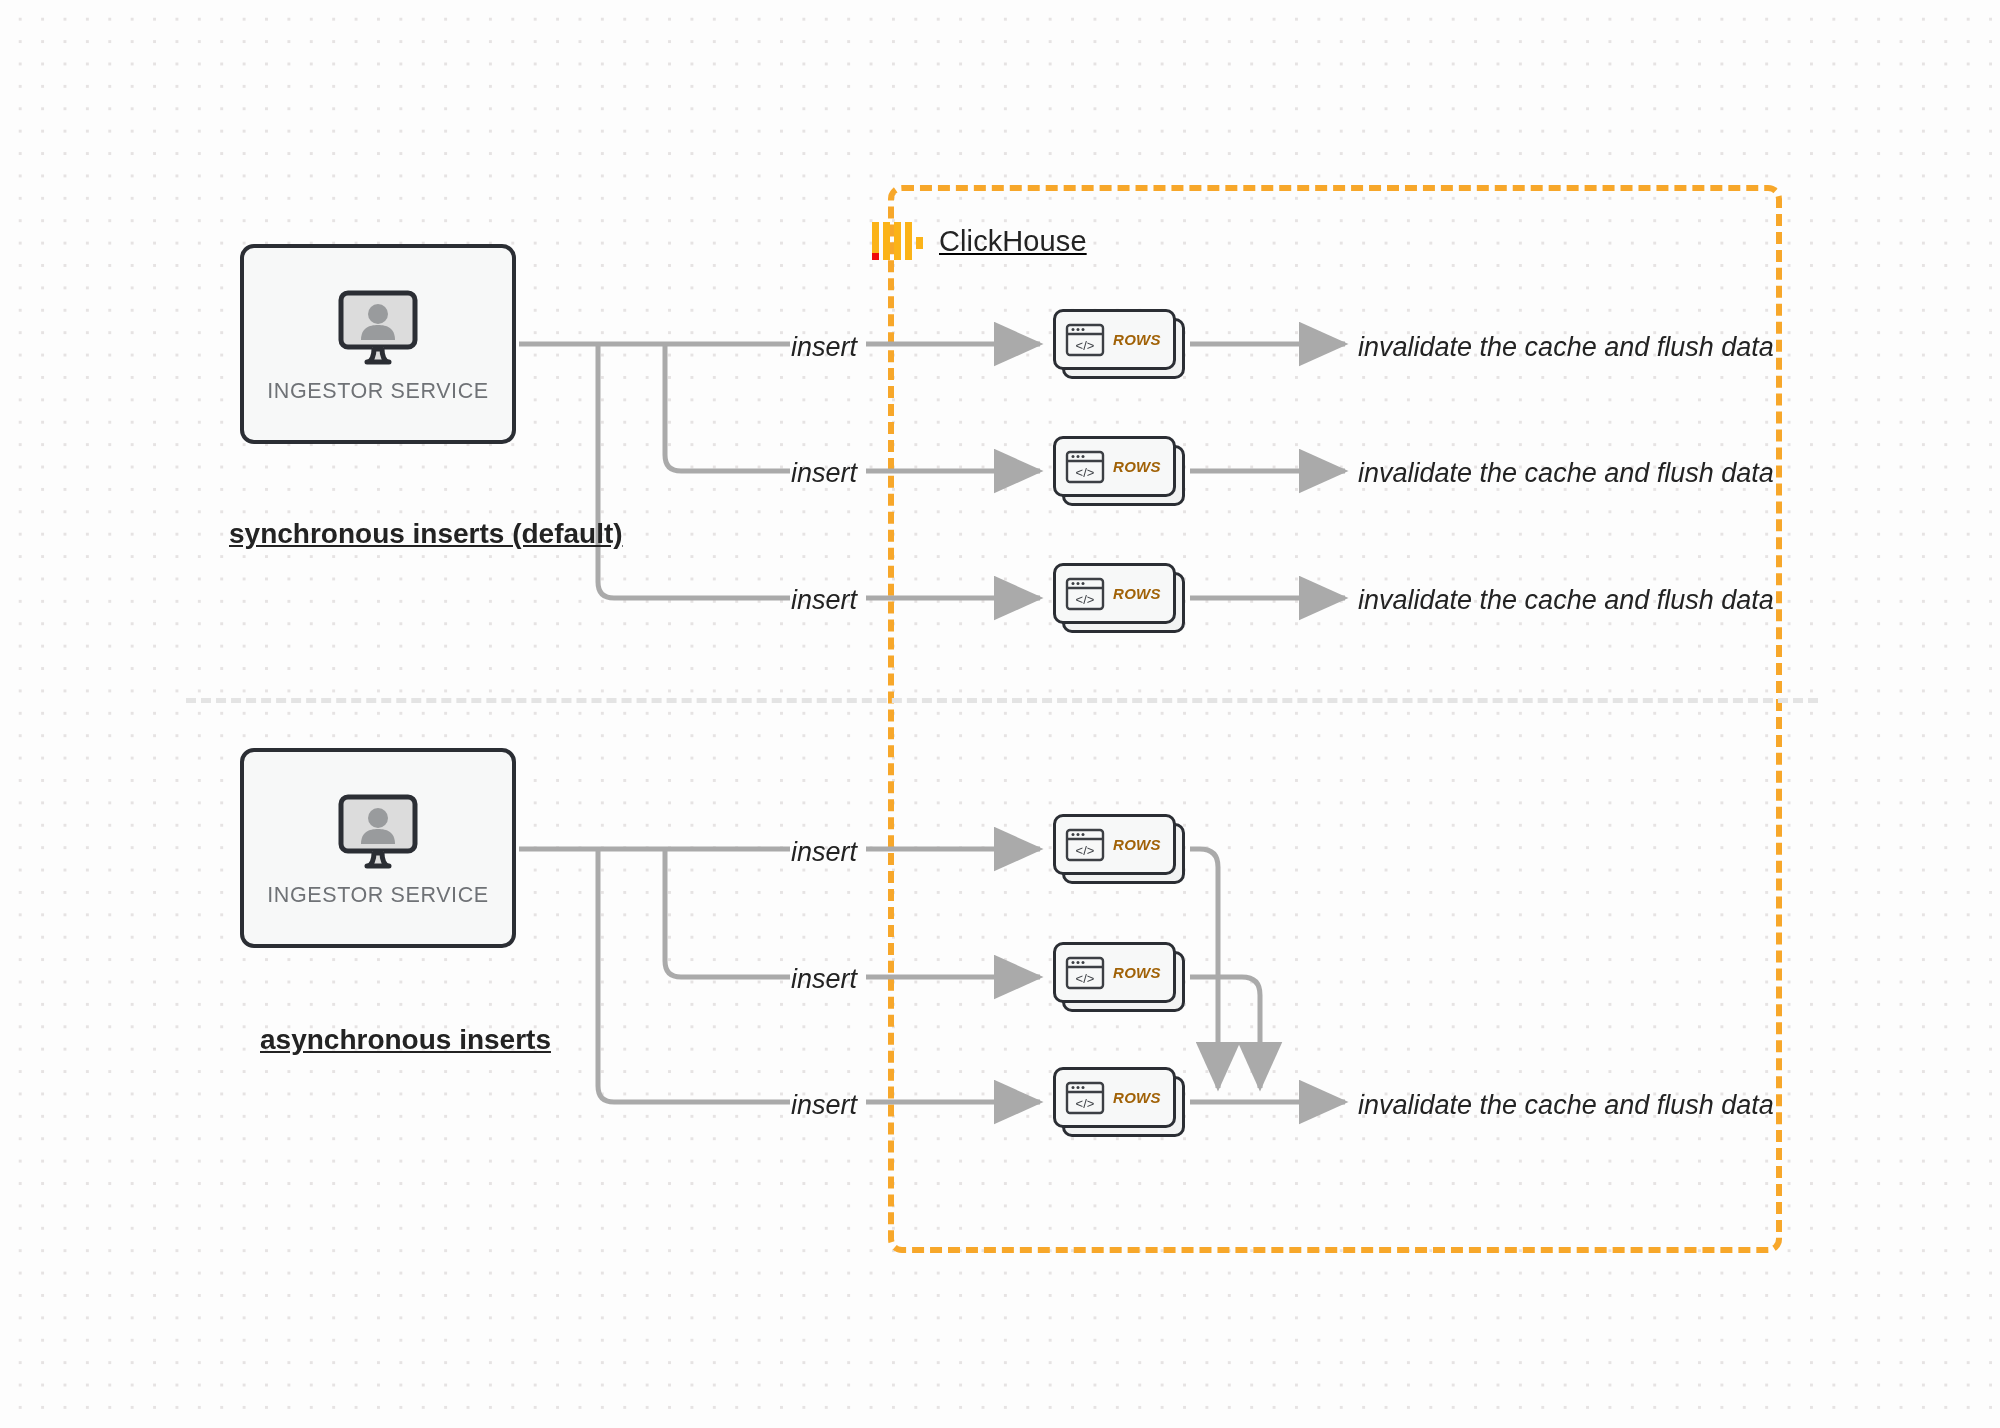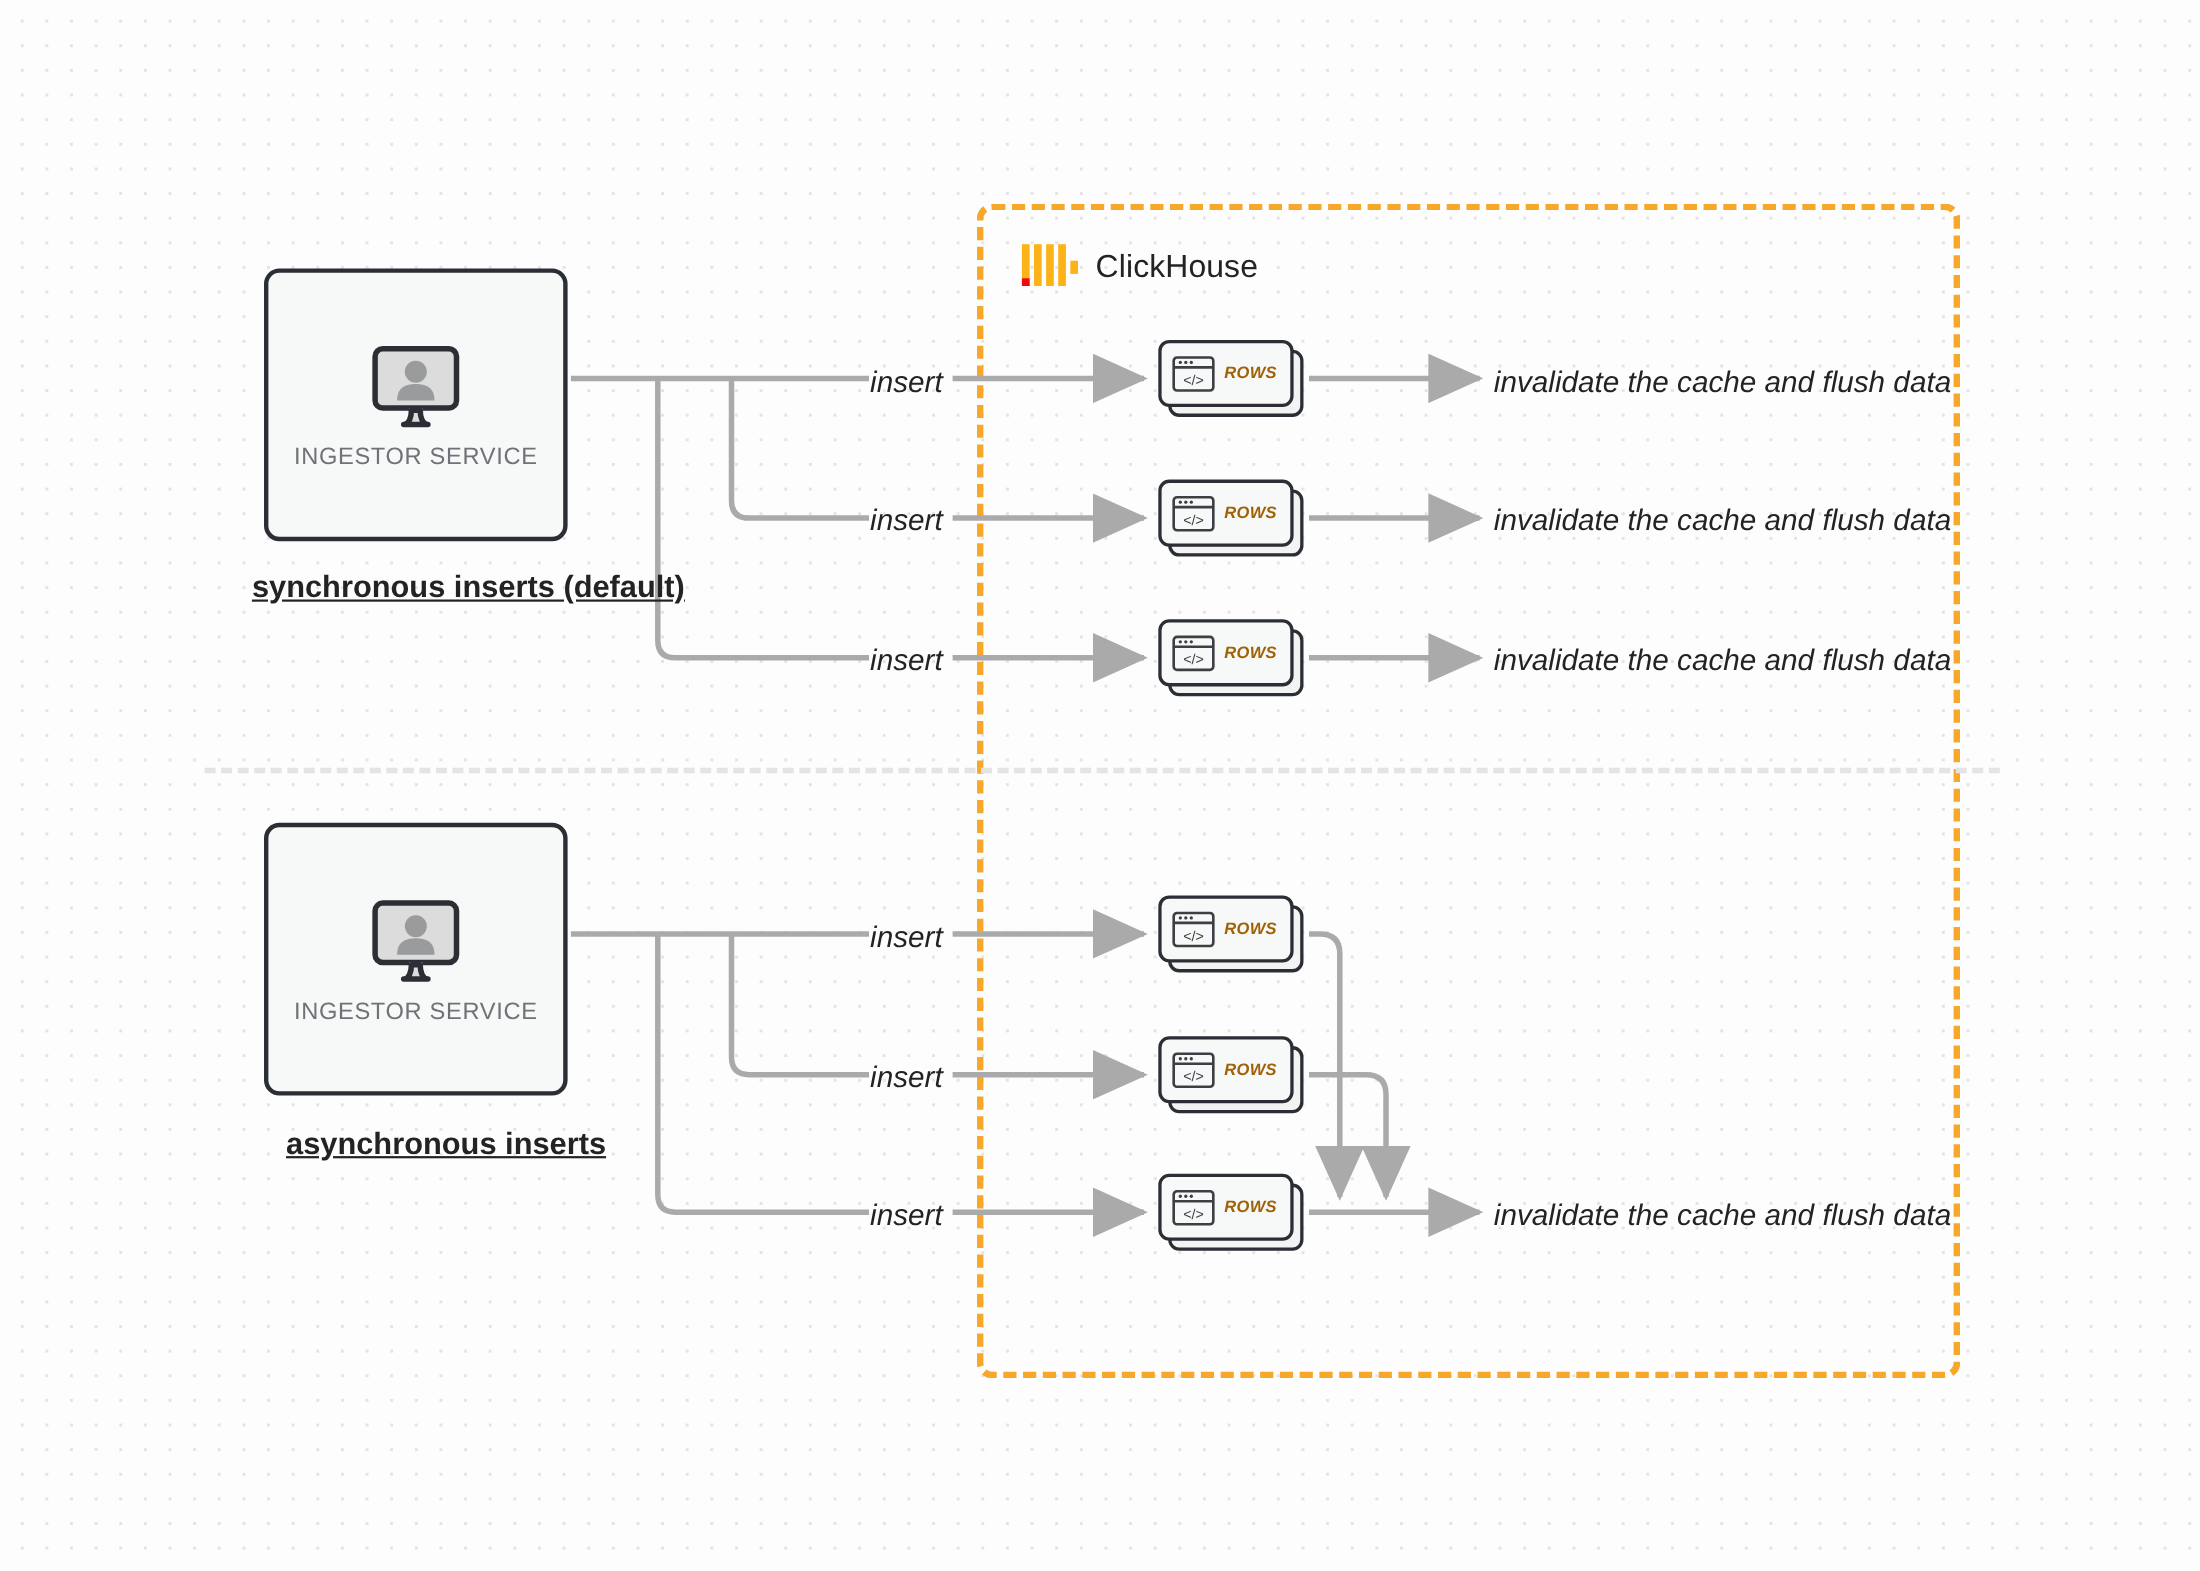--- a/index.html
+++ b/index.html
@@ -27,25 +27,26 @@
     width: 894px;
     height: 1068px;
     border: 6px dashed #f7a72a;
     border-radius: 14px;
     box-sizing: border-box;
   }
 
   
   .ch-brand {
     position: absolute;
-    left: 929px;
+    left: 872px;
     top: 222px;
     display: flex;
-    align-items: flex-end;
+    align-items: center;
     gap: 19px;
+    text-decoration: underline;
   }
   .ch-logo {
     position: relative;
     width: 48px;
     height: 38px;
   }
   .ch-logo .bar {
     position: absolute;
     top: 0;
     width: 7px;
@@ -86,21 +87,21 @@
     top: 698px;
     width: 1632px;
     height: 0;
     border-top: 5px dashed #e4e4e4;
   }
 
   
   .ingestor {
     position: absolute;
     width: 276px;
-    height: 248px;
+    height: 200px;
     background: #f7f8f8;
     border: 4px solid #2b2e34;
     border-radius: 14px;
     box-sizing: border-box;
     display: flex;
     flex-direction: column;
     align-items: center;
     justify-content: center;
   }
   .ingestor .monitor { margin-top: 4px; }

